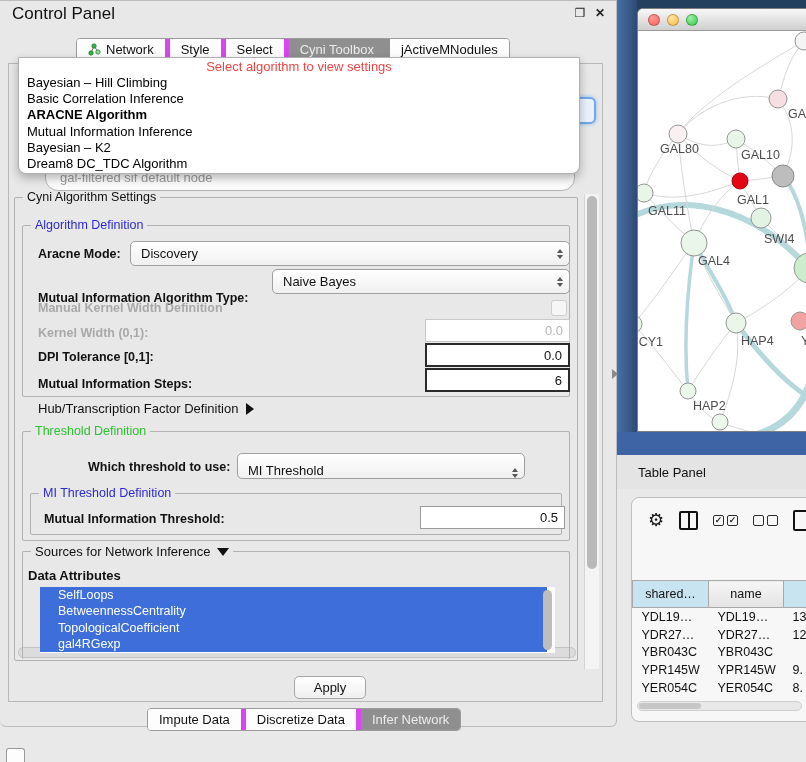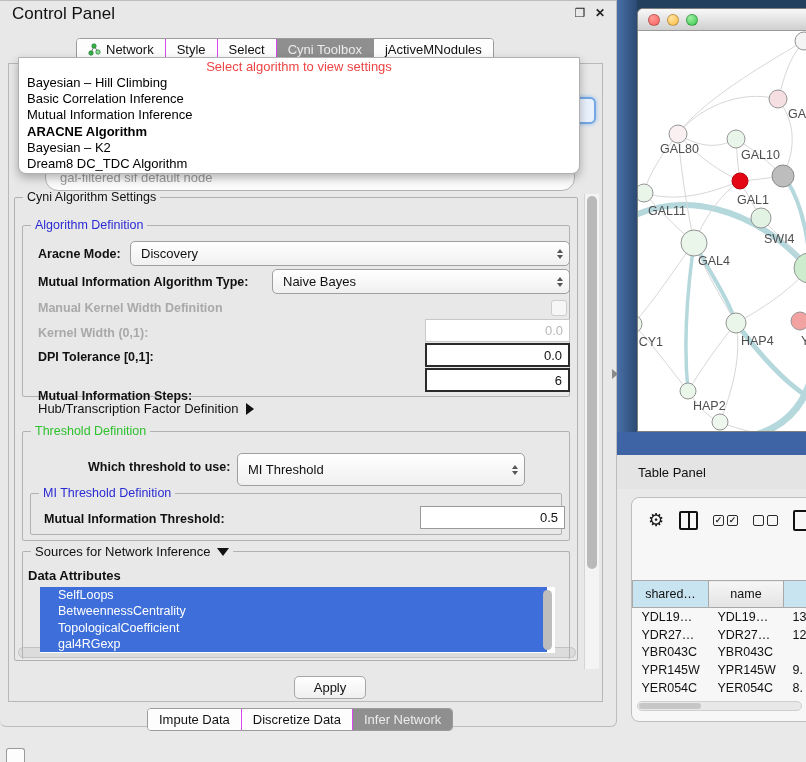--- a/index.html
+++ b/index.html
@@ -12,21 +12,21 @@
     border:1px solid #bdbdbd;border-left:none;border-radius:0 0 6px 6px;box-sizing:border-box;}
   #cp-titlebar{left:0;top:0;width:100%;height:26px;display:flex;align-items:center;}
   #cp-title{font-size:17px;margin-left:12px;}
   .cp-winbtn{font-size:12px;color:#222;width:16px;text-align:center;cursor:default;}
   #cp-float{position:absolute;right:28px;top:5px;}
   #cp-close{position:absolute;right:8px;top:5px;font-weight:bold;}
 
   .tabgroup{display:flex;border:1px solid #9b9b9b;border-radius:4px;overflow:hidden;
     background:#fff;height:21px;align-items:stretch;}
   .tab{padding:0 11px;font-size:13px;display:flex;align-items:center;gap:5px;
-    border-right:1px solid #d946ef;background:#fdfdfd;white-space:nowrap;}
+    border-right:5px solid #d946ef;background:#fdfdfd;white-space:nowrap;}
   .tab:last-child{border-right:none;}
   .tab.selected{background:#8f8f8f;color:#ececec;border-right-color:#8f8f8f;}
 
   #cp-inner{left:8px;top:62px;width:595px;height:639px;border:1px solid #b8b8b8;
     background:#e8e8e8;box-sizing:border-box;}
 
   
   #algo-popup{left:18px;top:56px;width:560px;height:115px;background:#fff;
     border:1px solid #b0b0b0;border-radius:0 0 8px 8px;box-shadow:0 4px 10px rgba(0,0,0,.28);
     z-index:30;overflow:hidden;}
@@ -314,22 +314,22 @@
   <div class="abs" id="hidden-combo-btn"></div>
   <div class="abs" id="hidden-combo">
     <span>gal-filtered sif default node</span>
   </div>
 
   <div class="abs" id="algo-popup">
     <div id="algo-placeholder">Select algorithm to view settings</div>
     <div id="algo-list">
         <div class="algo-item">Bayesian – Hill Climbing</div>
         <div class="algo-item">Basic Correlation Inference</div>
+        <div class="algo-item bold">ARACNE Algorithm</div>
         <div class="algo-item">Mutual Information Inference</div>
-        <div class="algo-item bold">ARACNE Algorithm</div>
         <div class="algo-item">Bayesian – K2</div>
         <div class="algo-item">Dream8 DC_TDC Algorithm</div>
       </div>
   </div>
 
   <div class="abs" id="settings-scrollbar-track">
     <div class="abs" id="settings-scrollbar-thumb"></div>
   </div>
   <div class="abs" id="settings-hscrollbar"></div>
 
@@ -343,21 +343,21 @@
 
   <span class="lbl" style="left:38px;top:246px;">Aracne Mode:</span>
   <div class="combo" style="left:130px;top:240px;width:440px;height:25px;">
     <span>Discovery</span>
     <span class="spin">
         <span class="up"></span>
         <span class="down"></span>
       </span>
   </div>
 
-  <span class="lbl" style="left:38px;top:274px;">Mutual Information Algorithm Type:</span>
+  <span class="lbl" style="left:38px;top:290px;">Mutual Information Algorithm Type:</span>
   <div class="combo" style="left:272px;top:268px;width:298px;height:25px;">
     <span>Naive Bayes</span>
     <span class="spin">
         <span class="up"></span>
         <span class="down"></span>
       </span>
   </div>
 
   <span class="lbl disabled" style="left:38px;top:300px;">Manual Kernel Width Definition</span>
   <div class="abs" id="kernel-checkbox"></div>
@@ -365,36 +365,36 @@
   <span class="lbl disabled" style="left:38px;top:325px;">Kernel Width (0,1):</span>
   <div class="field disabled" style="left:425px;top:318px;width:145px;height:23px;">
     <span>0.0</span>
   </div>
 
   <span class="lbl" style="left:38px;top:349px;">DPI Tolerance [0,1]:</span>
   <div class="field focused" style="left:425px;top:342px;width:145px;height:24px;">
     <span>0.0</span>
   </div>
 
-  <span class="lbl" style="left:38px;top:388px;">Mutual Information Steps:</span>
+  <span class="lbl" style="left:38px;top:376px;">Mutual Information Steps:</span>
   <div class="field focused" style="left:425px;top:367px;width:145px;height:24px;">
     <span>6</span>
   </div>
 
   <div class="abs" id="hub-row">
     <span>Hub/Transcription Factor Definition</span>
     <span class="tri-right"></span>
   </div>
 
   <div class="group" style="left:22px;top:430px;width:548px;height:110px;">
     <span class="gtitle green">Threshold Definition</span>
   </div>
 
   <span class="lbl" style="left:88px;top:459px;">Which threshold to use:</span>
-  <div class="combo" style="left:237px;top:452px;width:288px;height:33px;">
+  <div class="combo" style="left:237px;top:452px;width:288px;height:26px;align-items:flex-end;">
     <span>MI Threshold</span>
     <span class="spin">
         <span class="up"></span>
         <span class="down"></span>
       </span>
   </div>
 
   <div class="group" style="left:30px;top:492px;width:532px;height:42px;">
     <span class="gtitle blue">MI Threshold Definition</span>
   </div>

